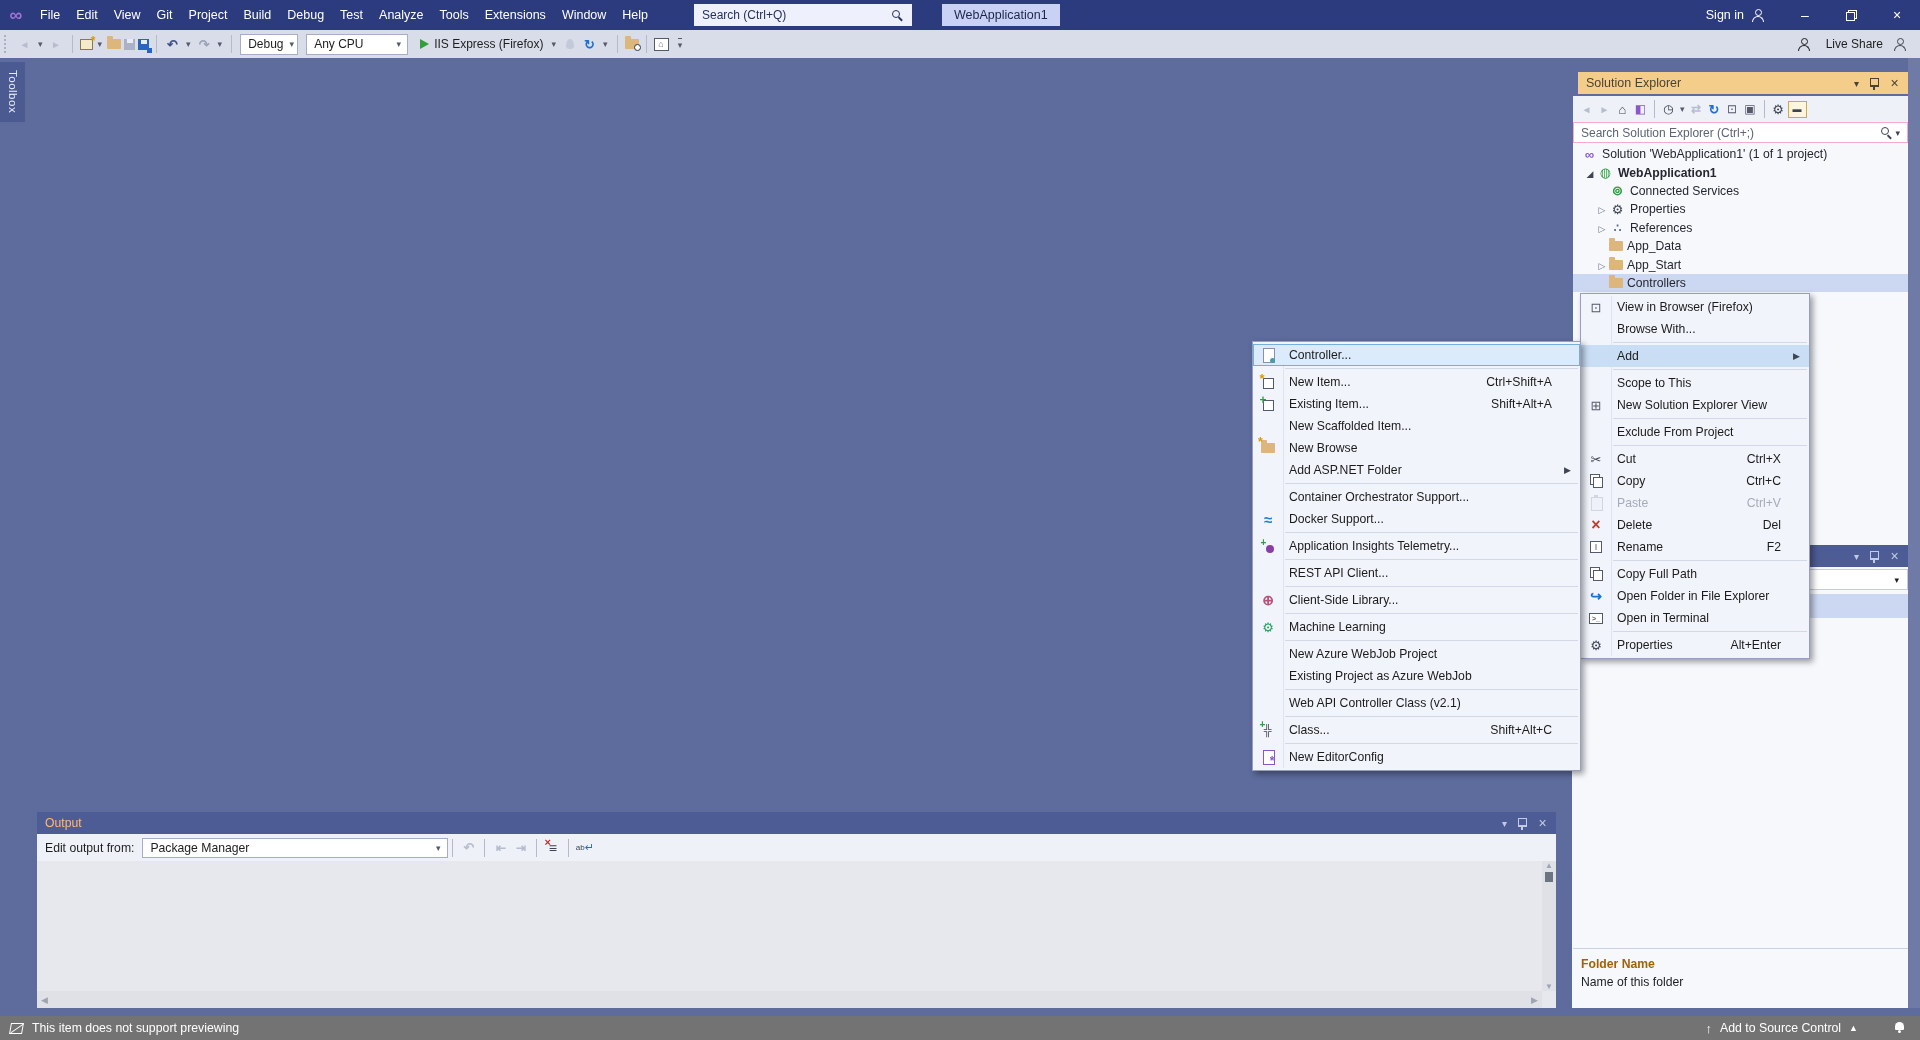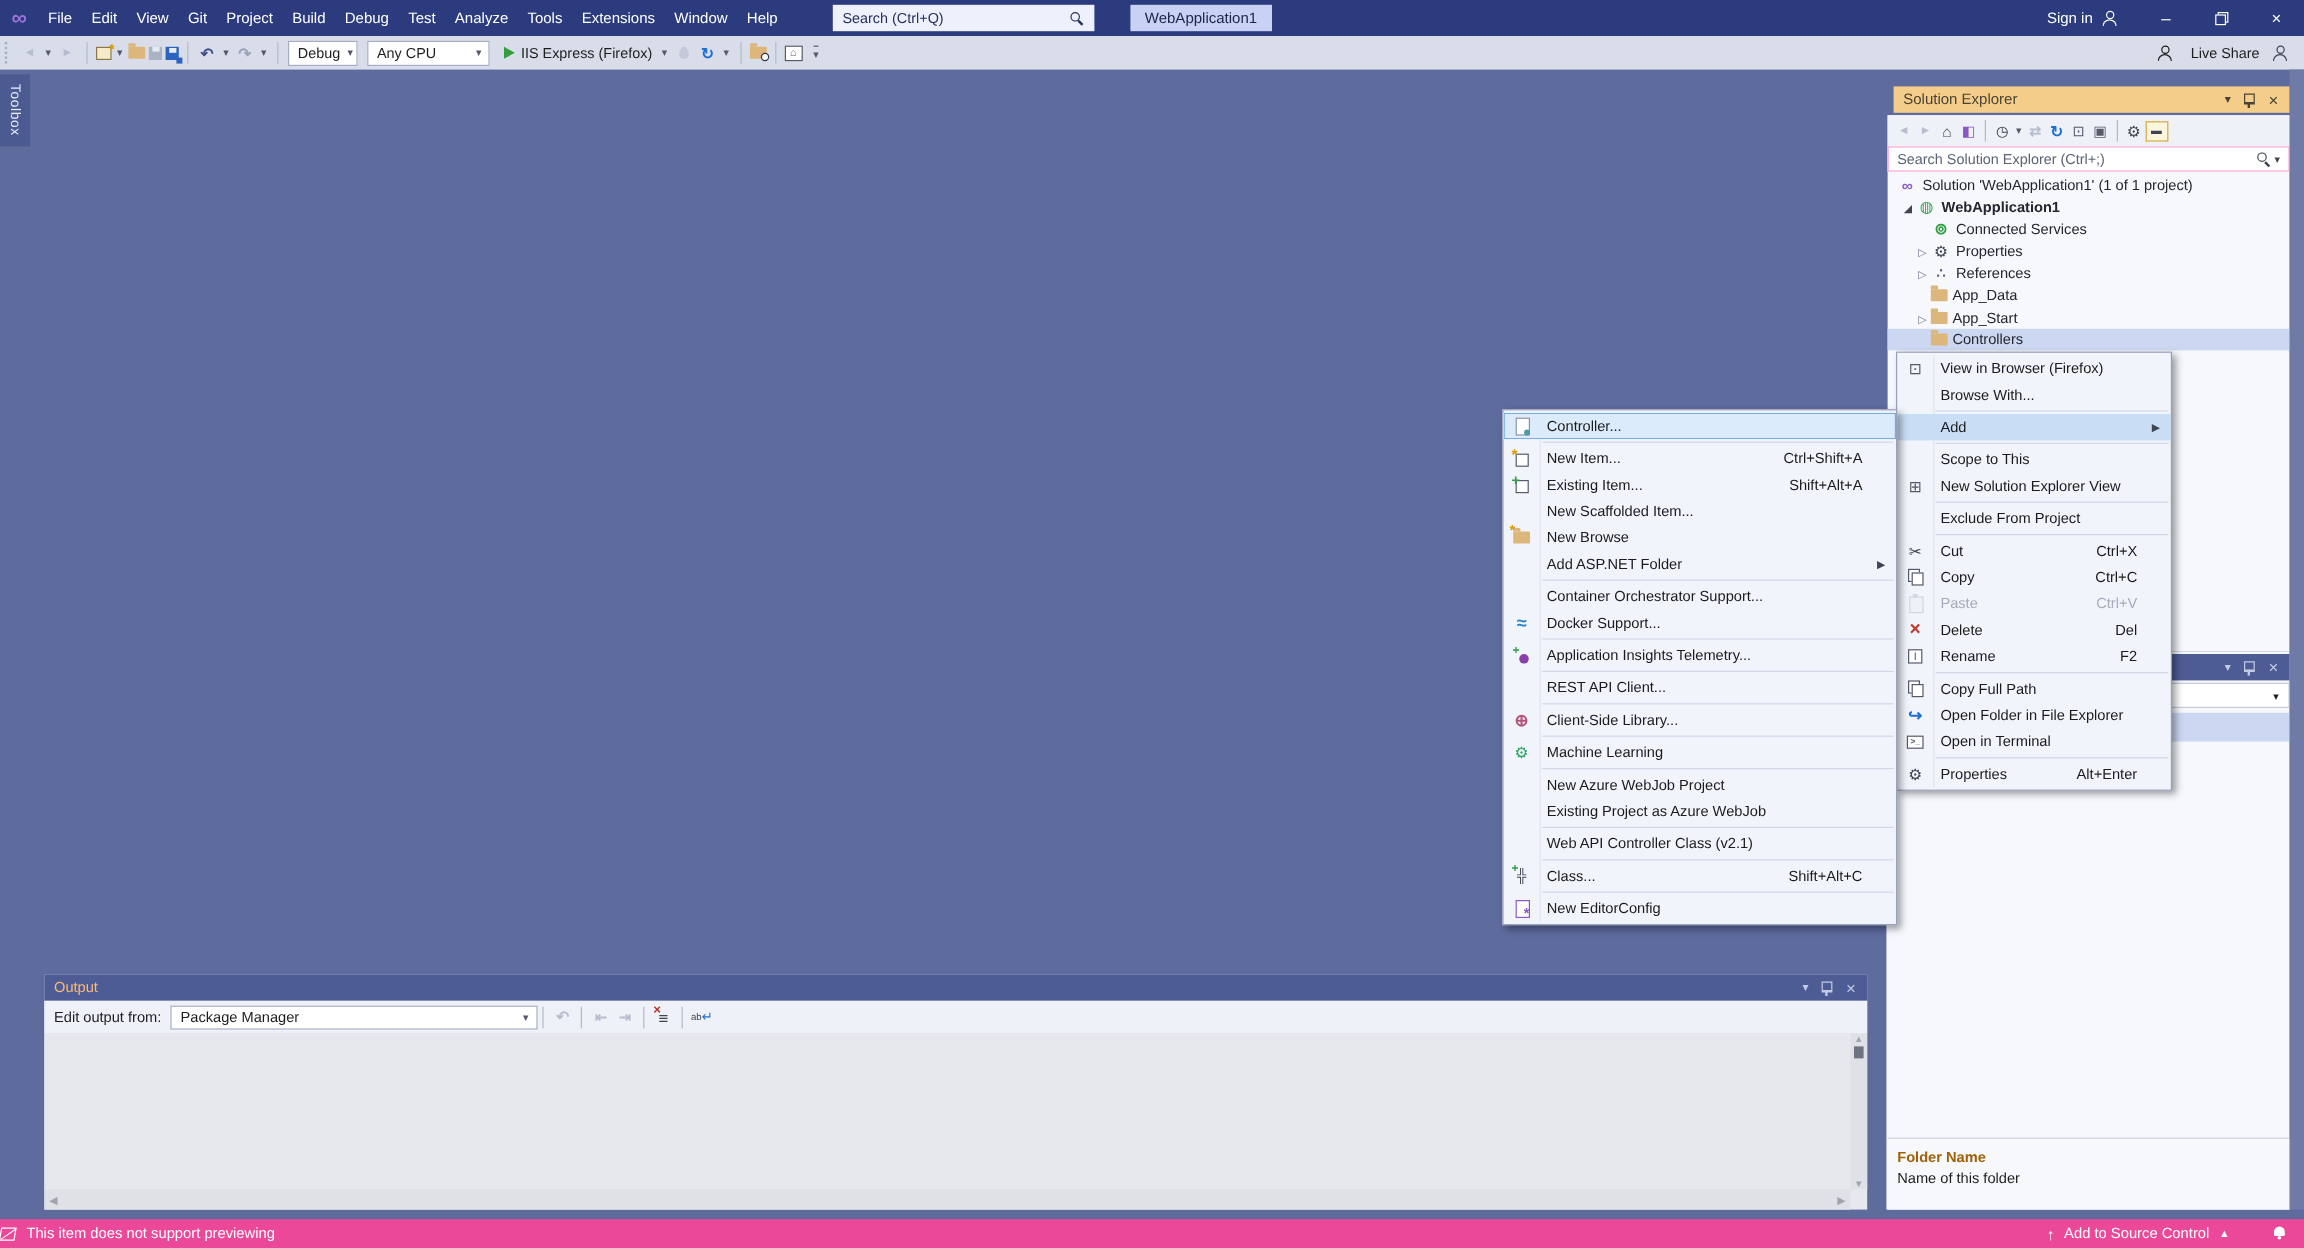--- a/index.html
+++ b/index.html
@@ -202,22 +202,22 @@
   #output-combo .dd { margin-left:auto; }
   #output-content { position:absolute; left:0; top:49px; right:14px; bottom:17px; background:#e6e8ed; }
   #output-vscroll { position:absolute; right:0; top:49px; width:14px; bottom:17px; background:#dfe1e7;
     display:flex; flex-direction:column; align-items:center; color:#9fa4b1; font-size:8px; }
   #output-vscroll .thumb { width:8px; height:10px; background:#6d7380; margin-top:2px; }
   #output-vscroll .down { margin-top:auto; }
   #output-hscroll { position:absolute; left:0; right:14px; bottom:0; height:17px; background:#dfe1e7;
     display:flex; align-items:center; justify-content:space-between; padding:0 4px; color:#9fa4b1; font-size:9px; }
 
   
-  #statusbar { left:0; top:1016px; width:1920px; height:24px; background:#ec4899; color:#fff;
-    display:flex; align-items:center; padding:0 14px 0 0; font-size:12.3px; }
+  #statusbar { left:0; top:1016px; width:1920px; height:24px; background:#737373; color:#fff;
+    display:flex; align-items:center; padding:0 14px 0 10px; font-size:12.3px; }
   #status-left { display:flex; align-items:center; gap:9px; }
   #status-right { margin-left:auto; display:flex; align-items:center; gap:8px; }
   #status-right .up { font-size:13px; }
   #status-right .caret { font-size:9px; }
   #status-right .g-bell { margin-left:28px; }
 </style>
 </head>
 <body>
 
 <div id="titlebar" class="abs">

